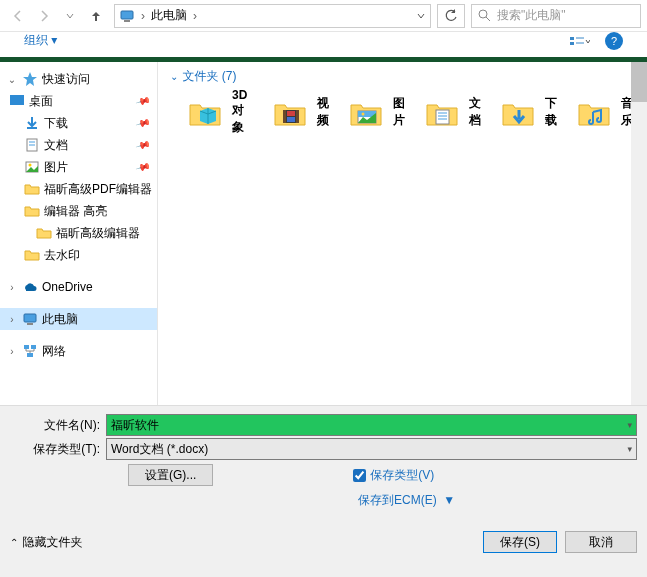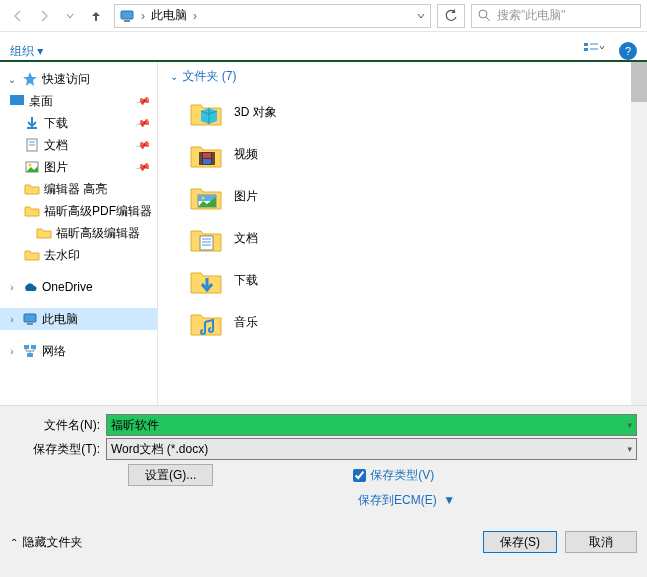--- a/index.html
+++ b/index.html
@@ -9,40 +9,40 @@
 .nav-btn { width: 24px; height: 24px; display: flex; align-items: center; justify-content: center; color: #888; }
 .nav-btn.enabled { color: #333; }
 .addr { flex: 1; height: 24px; border: 1px solid #ccc; display: flex; align-items: center; padding: 0 4px; margin: 0 4px; }
 .addr .crumb { display: flex; align-items: center; gap: 4px; }
 .addr-sep { color: #666; padding: 0 2px; }
 .addr .spacer { flex: 1; }
 .refresh-box { width: 28px; height: 24px; border: 1px solid #ccc; display: flex; align-items: center; justify-content: center; margin-right: 4px; }
 .search { width: 170px; height: 24px; border: 1px solid #ccc; display: flex; align-items: center; padding: 0 6px; gap: 6px; color: #888; }
 .search span.ph { color: #999; }
 
-.subbar { height: 30px; display: flex; align-items: flex-end; padding: 0 10px; border-bottom: 2px solid #14532d; background: #fff; }
+.subbar { height: 30px; display: flex; align-items: flex-start; padding: 0 24px; border-bottom: 5px solid #14532d; background: #fff; }
 .subbar .org { color: #1a6fbf; }
 .subbar .spacer { flex: 1; }
 .view-btn { width: 34px; height: 22px; display: flex; align-items: center; justify-content: center; border: 1px solid transparent; }
 .help-btn { width: 18px; height: 18px; border-radius: 50%; background: #1979ca; color: #fff; display: flex; align-items: center; justify-content: center; font-size: 11px; margin-left: 8px; }
 
 .body { display: flex; height: 343px; position: relative; }
 .tree { width: 158px; border-right: 1px solid #e5e5e5; padding: 6px 0; overflow: hidden; }
 .tree-item { display: flex; align-items: center; height: 22px; padding-left: 6px; gap: 4px; }
 .tree-item.pin { justify-content: flex-start; }
 .tree-item .exp { width: 12px; text-align: center; color: #666; font-size: 10px; }
 .tree-item.sel { background: #cde8ff; }
 .tree-item .pinicon { margin-left: auto; margin-right: 8px; color: #888; font-size: 10px; transform: rotate(30deg); }
 .tree-item .lbl { white-space: nowrap; overflow: hidden; }
 .tree-group { margin-bottom: 10px; }
 
 .content { flex: 1; padding: 6px 12px; overflow: hidden; position: relative; }
 .group-header { color: #1a6fbf; display: flex; align-items: center; gap: 4px; margin-bottom: 6px; }
 .group-header .chev { font-size: 10px; }
-.folders { display: flex; flex-direction: column; gap: 0; }
+.folders { display: flex; flex-direction: row; gap: 0; font-weight: bold; }
 .folder-row { display: flex; align-items: center; height: 42px; gap: 10px; padding-left: 18px; }
 .folder-row .ficon { width: 36px; height: 36px; display: flex; align-items: center; justify-content: center; }
 .scroll { position: absolute; right: 0; top: 0; width: 16px; height: 100%; background: #f0f0f0; }
 .scroll .thumb { background: #c2c2c2; width: 100%; height: 40px; position: absolute; top: 0; }
 
 .bottom { background: #f0f0f0; border-top: 1px solid #ddd; padding: 8px 10px 8px 10px; height: 172px; }
 .field-row { display: flex; align-items: center; margin-bottom: 2px; }
 .field-row .flabel { width: 96px; text-align: right; padding-right: 6px; }
 .field-row .combo { flex: 1; height: 22px; border: 1px solid #7a7a7a; background: #22c55e; display: flex; align-items: center; padding: 0 4px; }
 .field-row .combo.gray { background: #e8e8e8; }
@@ -172,27 +172,27 @@
             <circle cx="6" cy="6" r="1.5" fill="#fc0"></circle>
             <path d="M2 13 L7 8 L10 11 L14 7 L14 13 Z" fill="#39a939"></path>
           </svg>
           <span class="lbl">图片</span>
           <span class="pinicon">📌</span>
         </div>
       <div class="tree-item" style="padding-left:24px">
           <svg class="ic" viewBox="0 0 16 16">
             <path d="M1 4 L6 4 L7 6 L15 6 L15 13 L1 13 Z" fill="#ffd869" stroke="#e0b030"></path>
           </svg>
+          <span class="lbl">福昕高级PDF编辑器</span>
+        </div>
+      <div class="tree-item" style="padding-left:24px">
+          <svg class="ic" viewBox="0 0 16 16">
+            <path d="M1 4 L6 4 L7 6 L15 6 L15 13 L1 13 Z" fill="#ffd869" stroke="#e0b030"></path>
+          </svg>
           <span class="lbl">编辑器 高亮</span>
-        </div>
-      <div class="tree-item" style="padding-left:24px">
-          <svg class="ic" viewBox="0 0 16 16">
-            <path d="M1 4 L6 4 L7 6 L15 6 L15 13 L1 13 Z" fill="#ffd869" stroke="#e0b030"></path>
-          </svg>
-          <span class="lbl">福昕高级PDF编辑器</span>
         </div>
       <div class="tree-item" style="padding-left:36px">
           <svg class="ic" viewBox="0 0 16 16">
             <path d="M1 4 L6 4 L7 6 L15 6 L15 13 L1 13 Z" fill="#ffd869" stroke="#e0b030"></path>
           </svg>
           <span class="lbl">福昕高级编辑器</span>
         </div>
       <div class="tree-item" style="padding-left:24px">
           <svg class="ic" viewBox="0 0 16 16">
             <path d="M1 4 L6 4 L7 6 L15 6 L15 13 L1 13 Z" fill="#ffd869" stroke="#e0b030"></path>

